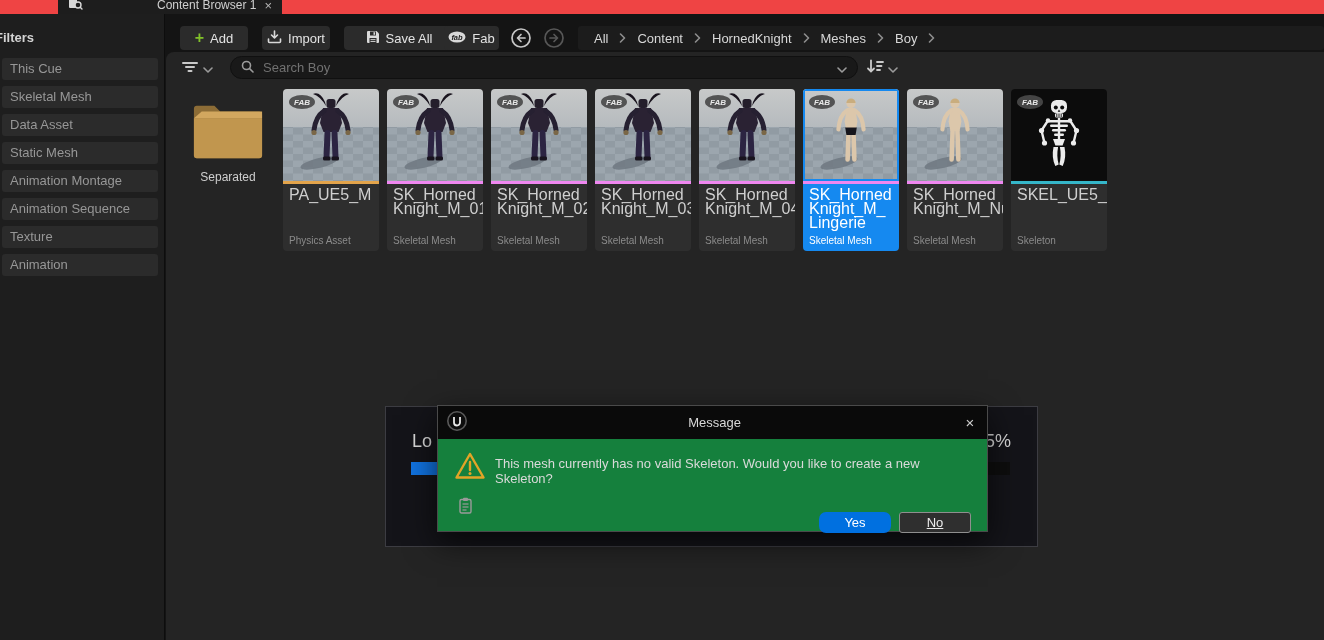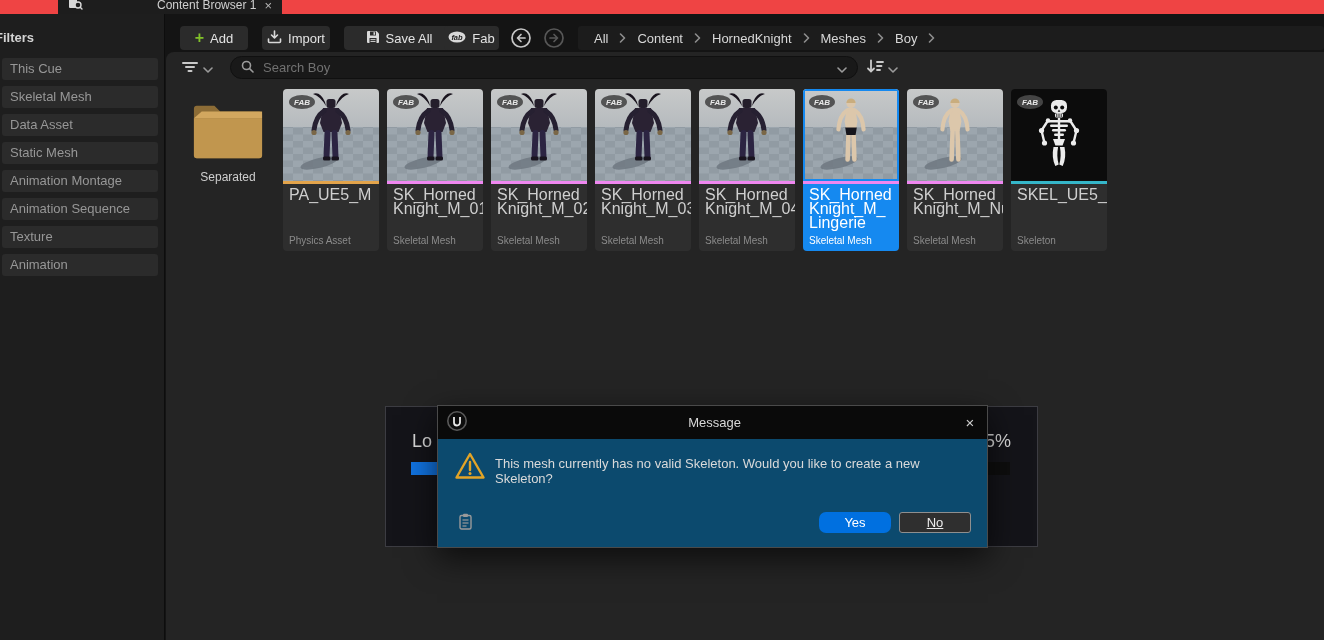--- a/index.html
+++ b/index.html
@@ -64,21 +64,21 @@
 
   
   #loading-dialog{position:absolute;left:385px;top:406px;width:653px;height:141px;background:#141419;
                   border:1px solid #3c3c42;box-sizing:border-box;}
   .load-title{position:absolute;left:26px;top:24px;font-size:18px;color:#d8d8d8;}
   .load-pct{position:absolute;right:26px;top:24px;font-size:18px;color:#d8d8d8;}
   .load-track{position:absolute;left:25px;right:27px;top:55px;height:13px;background:#0e0e0e;}
   .load-fill{width:5%;height:100%;background:var(--progress,#1173e0);}
 
   
-  #msg-dialog{position:absolute;left:437px;top:405px;width:551px;height:143px;background:#0c4a6e;
+  #msg-dialog{position:absolute;left:437px;top:405px;width:551px;height:127px;background:#15803d;
               border:1px solid #4a4a4a;box-sizing:border-box;box-shadow:0 10px 30px rgba(0,0,0,.65);}
   .msg-titlebar{height:33px;background:#0a0a0a;display:flex;align-items:center;padding:0 8px;box-sizing:border-box;}
   .msg-title{flex:1;text-align:center;color:#d8d8d8;font-size:13px;}
   .msg-close{width:18px;text-align:center;color:#cfcfcf;font-size:15px;line-height:1;}
   .warn-icon{position:absolute;left:16px;top:45px;}
   .msg-text{position:absolute;left:57px;top:50px;right:14px;font-size:13px;color:#dadada;}
   .clip-icon{position:absolute;left:21px;bottom:13px;}
   .btn-yes{position:absolute;left:381px;top:106px;width:72px;height:21px;background:var(--yes-button,#0070e0);
            border-radius:7px;color:#fff;font-size:13px;display:flex;align-items:center;justify-content:center;}
   .btn-no{position:absolute;left:461px;top:106px;width:72px;height:21px;background:#2f2f2f;border:1px solid #8f8f8f;

